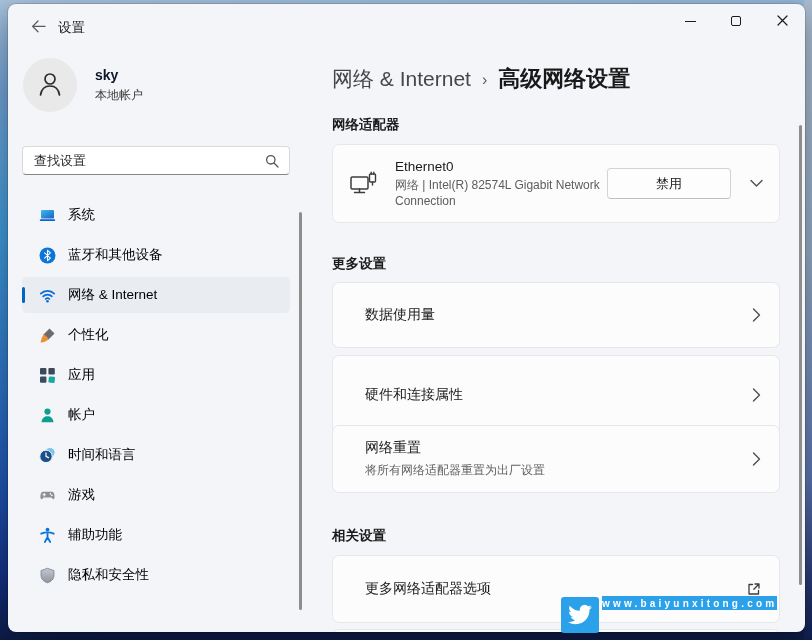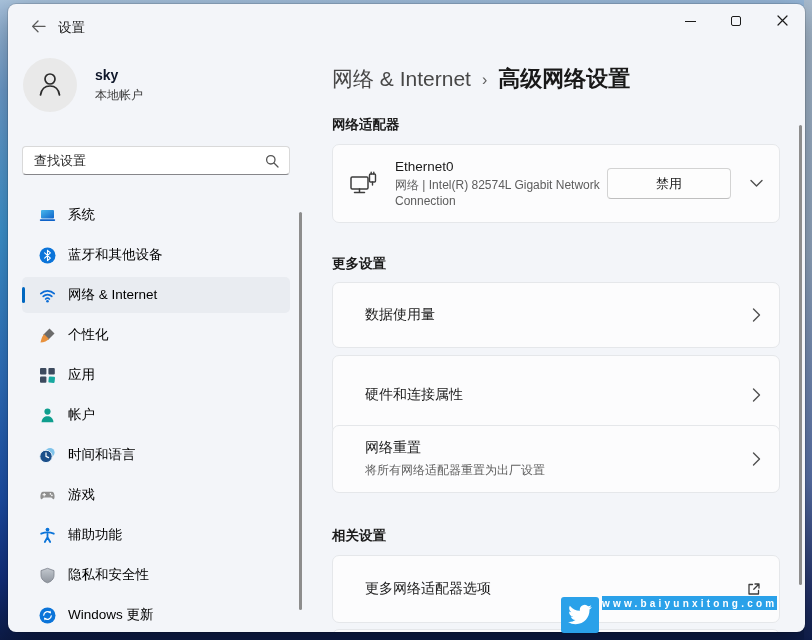--- a/index.html
+++ b/index.html
@@ -276,32 +276,20 @@
                 <stop offset="0" stop-color="#c3c8cf"></stop>
                 <stop offset="1" stop-color="#8f959e"></stop>
               </linearGradient>
             </defs>
           <path d="M8.5 1.3 L15 3.6 V8.2 C15 11.9 12.3 14.6 8.5 15.8 C4.7 14.6 2 11.9 2 8.2 V3.6 Z" fill="url(#gsh)" stroke="#7c828c" stroke-width="0.8"></path>
         </svg>
       </span>
       <span class="nav-label">隐私和安全性</span>
     </div>
 
-    <div class="nav-item">
-      <span class="nav-icon">
-        <svg width="17" height="17" viewBox="0 0 17 17" fill="none">
-          <circle cx="8.5" cy="8.5" r="8" fill="#0b74d9"></circle>
-          <path d="M4.7 8.2 a3.9 3.9 0 0 1 6.6-2.5" stroke="#fff" stroke-width="1.3" stroke-linecap="round"></path>
-          <path d="M12.3 8.8 a3.9 3.9 0 0 1 -6.6 2.5" stroke="#fff" stroke-width="1.3" stroke-linecap="round"></path>
-          <path d="M11.6 3.6 L11.6 6 L9.2 6 Z" fill="#fff"></path>
-          <path d="M5.4 13.4 L5.4 11 L7.8 11 Z" fill="#fff"></path>
-        </svg>
-      </span>
-      <span class="nav-label">Windows 更新</span>
-    </div>
   </div>
 
   <div class="side-scrollbar"></div>
 
   <div class="main">
 
     <div class="breadcrumb">
       <span class="crumb-parent">网络 &amp; Internet</span>
       <span class="crumb-sep">›</span>
       <span class="crumb-current">高级网络设置</span>

